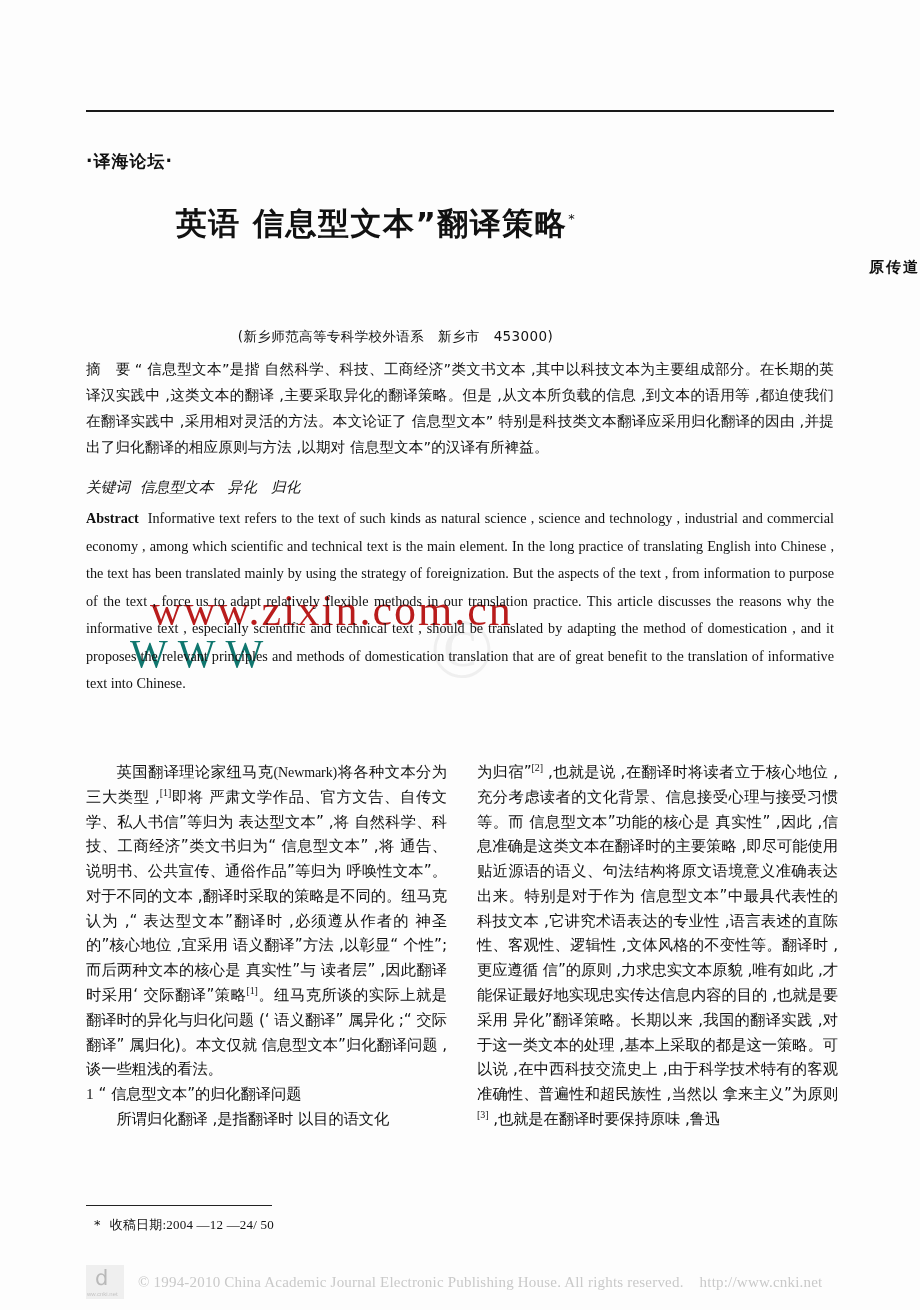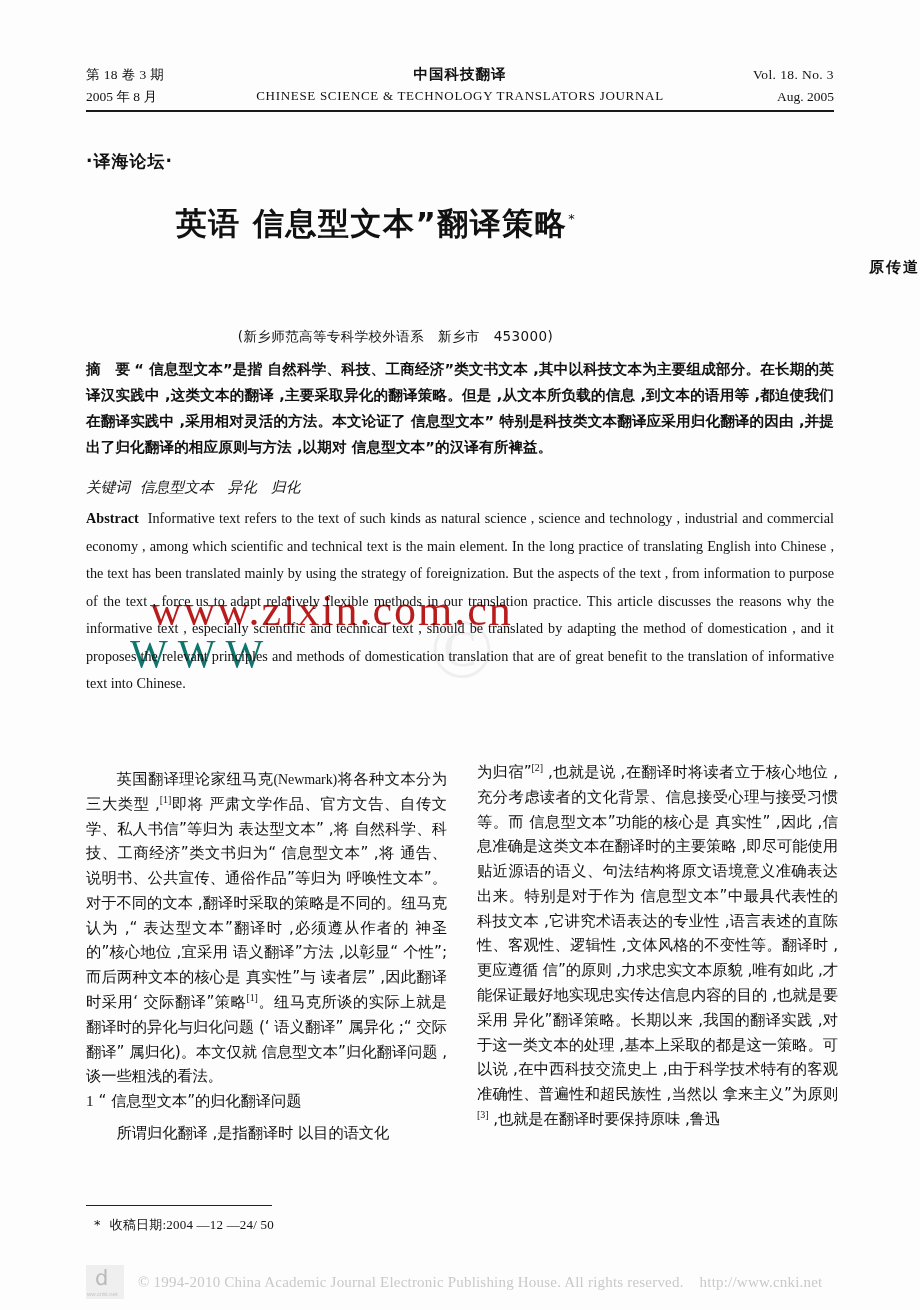--- a/index.html
+++ b/index.html
@@ -160,21 +160,20 @@
     left: 86px;
     width: 748px;
     z-index: 2;
   }
   .abs-cn {
     top: 356px;
     font-size: 14.6px;
     line-height: 1.79;
     text-align: justify;
     letter-spacing: 0.1px;
-    font-weight: bold;
   }
   .abs-cn .lead { margin-right: 4px; }
   .kw-cn {
     position: absolute;
     left: 86px;
     top: 478px;
     font-size: 14.6px;
     letter-spacing: 0.1px;
     z-index: 2;
     font-style: italic;
@@ -213,21 +212,21 @@
     z-index: 2;
   }
   .col {
     width: 361px;
     font-size: 15.3px;
     line-height: 1.62;
     text-align: justify;
     letter-spacing: -0.1px;
   }
   .col p { margin: 0; }
-  .col p.indent { text-indent: 2em; margin-top: 7px; }
+  .col p.indent { text-indent: 2em; }
   .col sup {
     font-size: 10px;
     vertical-align: super;
     font-family: "Liberation Serif", serif;
   }
   .col .en {
     font-family: "Liberation Serif", serif;
     font-size: 14px;
   }
   .sec-head {
@@ -309,36 +308,20 @@
 </style>
 </head>
 <body>
 
 <div class="page">
 
   <div class="wm wm-mid">WWW</div>
   <div class="wm wm-circle">©</div>
   <div class="wm wm-big">www.zixin.com.cn</div>
 
-  <div class="masthead">
-    <div class="masthead-row">
-      <div class="mh-left">
-        <div class="l1">第 18 卷 3 期</div>
-        <div class="l2">2005 年 8 月</div>
-      </div>
-      <div class="mh-center">
-        <div class="mh-cn">中国科技翻译</div>
-        <div class="mh-en">CHINESE SCIENCE  &amp;  TECHNOLOGY TRANSLATORS JOURNAL</div>
-      </div>
-      <div class="mh-right">
-        <div class="l1">Vol. 18. No. 3</div>
-        <div class="l2">Aug. 2005</div>
-      </div>
-    </div>
-  </div>
   <div class="rule rule-thick"></div>
 
   <div class="column-head">·译海论坛·</div>
 
   <div class="title"><span>英语 信息型文本”翻译策略</span><sup>*</sup></div>
   <div class="author">原传道</div>
   <div class="affiliation">(新乡师范高等专科学校外语系　新乡市　453000)</div>
 
   <div class="abs-block abs-cn"><span class="lead">摘　要</span><span>“ 信息型文本”是揩 自然科学、科技、工商经济”类文书文本 ,其中以科技文本为主要组成部分。在长期的英译汉实践中 ,这类文本的翻译 ,主要采取异化的翻译策略。但是 ,从文本所负载的信息 ,到文本的语用等 ,都迫使我们在翻译实践中 ,采用相对灵活的方法。本文论证了 信息型文本” 特别是科技类文本翻译应采用归化翻译的因由 ,并提出了归化翻译的相应原则与方法 ,以期对 信息型文本”的汉译有所裨益。</span></div>
 

